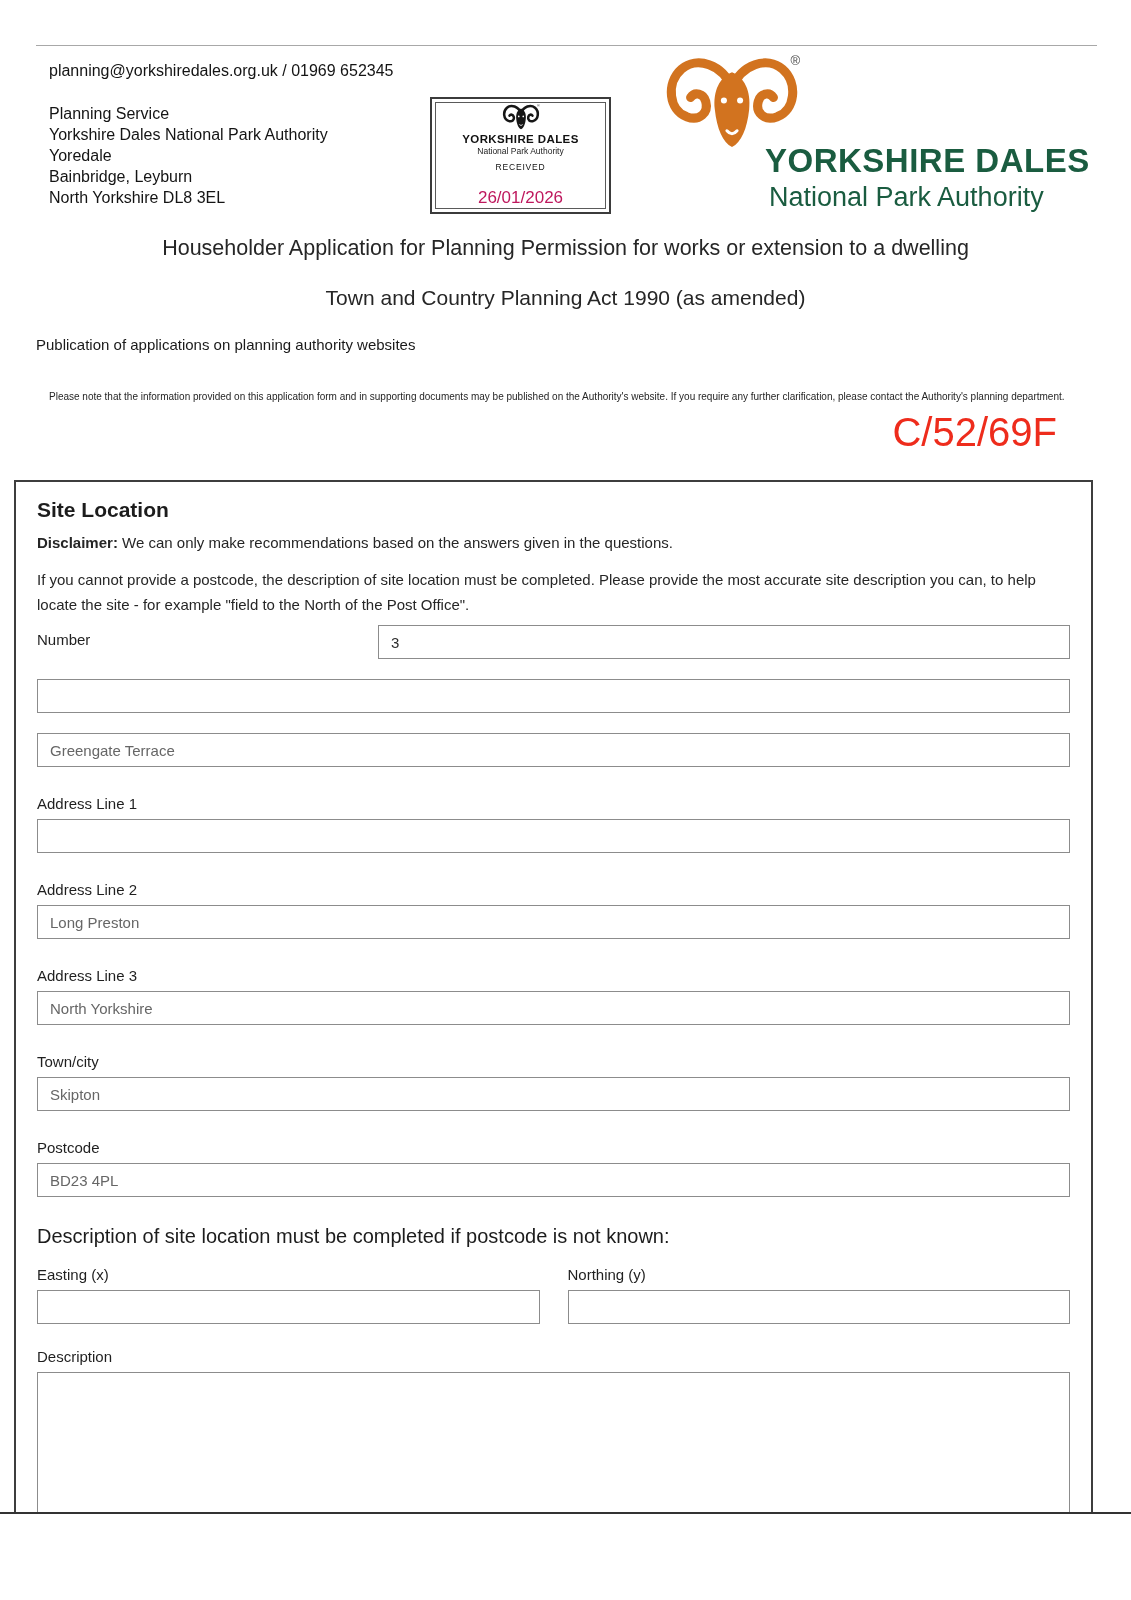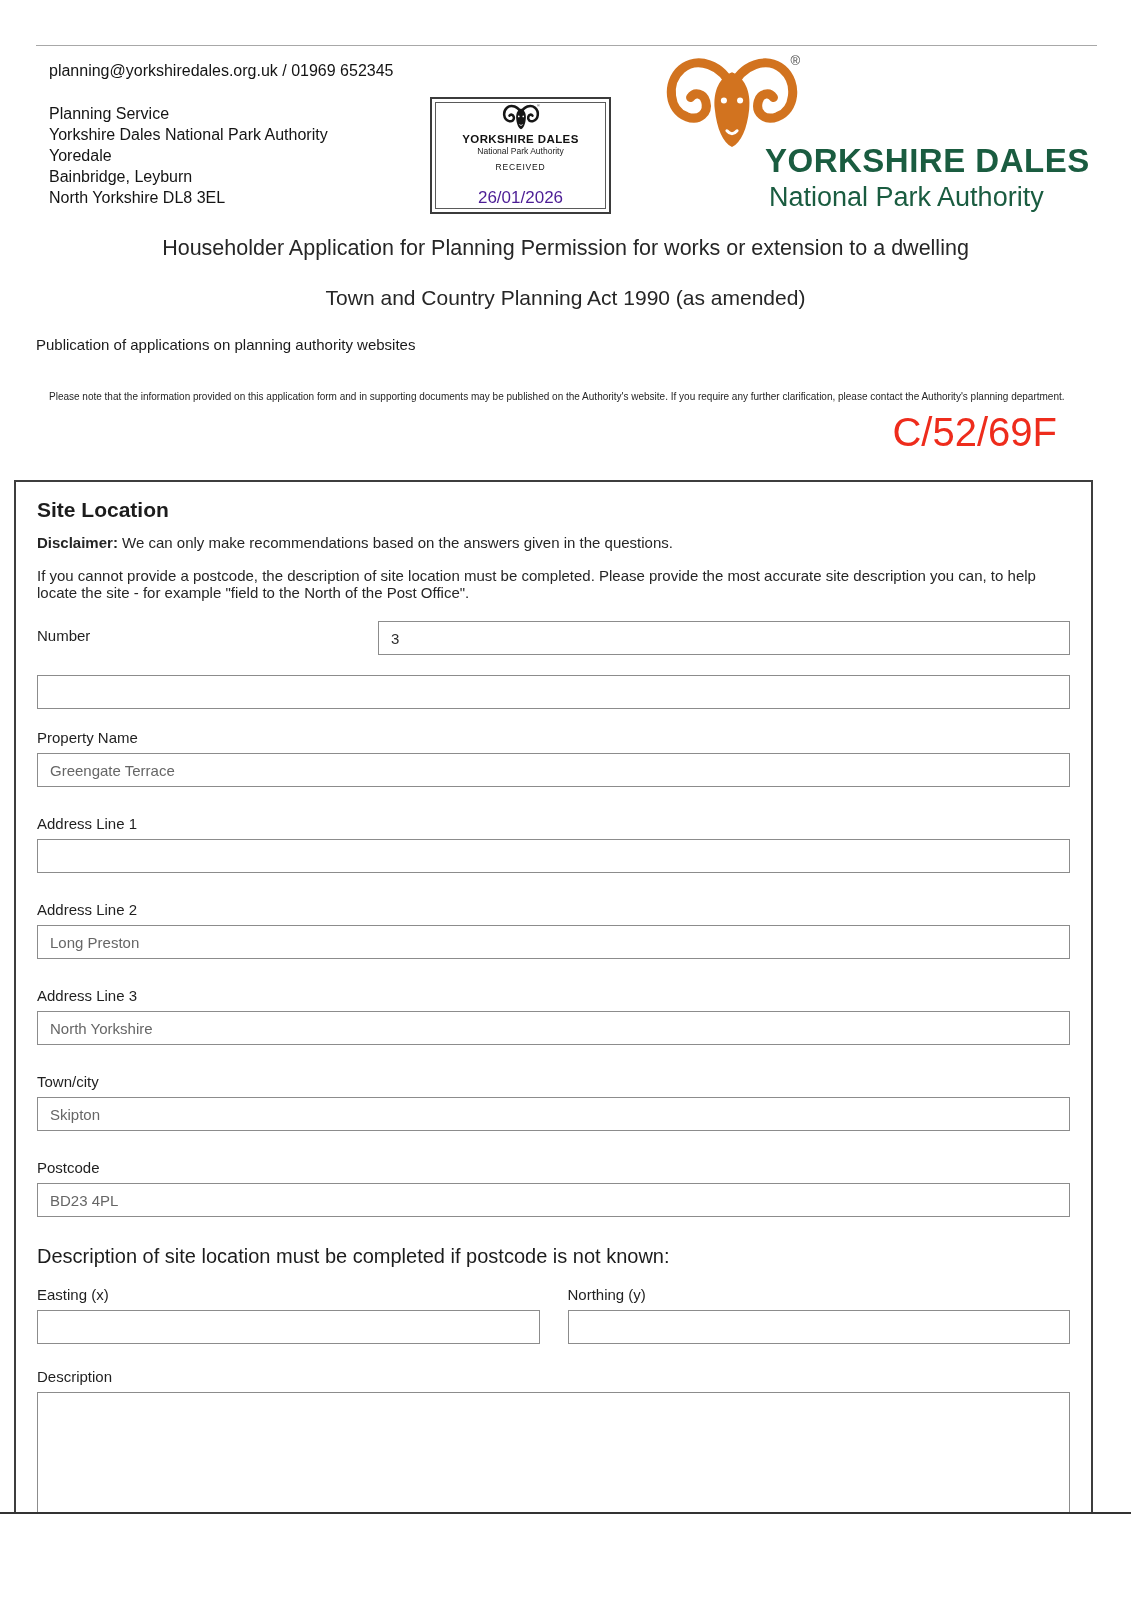--- a/index.html
+++ b/index.html
@@ -12,21 +12,21 @@
   
   .header-left { position:absolute; left:49px; top:60px; font-size:16px; line-height:21px; color:#141414; }
   .contact-line { margin-bottom:22px; }
 
   
   .stamp { position:absolute; left:430px; top:97px; width:181px; height:117px; border:2px solid #3b3b3b; background:#fff; padding:3px; }
   .stamp-inner { border:1px solid #5a5a5a; width:100%; height:100%; display:flex; flex-direction:column; align-items:center; justify-content:center; text-align:center; }
   .stamp-org { font-size:11.5px; font-weight:bold; letter-spacing:.4px; margin-top:2px; color:#111; }
   .stamp-sub { font-size:8.5px; color:#222; margin-top:1px; }
   .stamp-received { font-size:8.5px; letter-spacing:.8px; margin-top:6px; color:#111; }
-  .stamp-date { font-size:17px; margin-top:16px; color:#4c1d95; }
+  .stamp-date { font-size:17px; margin-top:16px; color:#be185d; }
 
   
   .logo-ram { position:absolute; left:656px; top:52px; }
   .logo-title { position:absolute; left:765px; top:142px; font-size:33px; font-weight:bold; letter-spacing:.5px; color:var(--brand-green,#1a5c40); }
   .logo-sub { position:absolute; left:769px; top:182px; font-size:27px; color:var(--brand-green,#1a5c40); }
 
   .ram-orange .horn { stroke:var(--brand-orange,#d2731f); fill:none; stroke-width:9; stroke-linecap:round; }
   .ram-orange .face { fill:var(--brand-orange,#d2731f); }
   .ram-orange .eye { fill:#fff; }
   .ram-orange .muzzle { stroke:#fff; fill:none; stroke-width:3; stroke-linecap:round; }
@@ -43,21 +43,21 @@
 
   .pub-heading { position:absolute; top:336px; left:36px; font-size:15px; font-weight:normal; color:#1a1a1a; }
   .pub-body { position:absolute; top:372px; left:36px; width:1028px; font-size:10px; line-height:24px; color:#262626; margin:13px; }
 
   .ref-code { position:absolute; top:410px; right:74px; font-size:40px; color:var(--ref-red,#ee2c1c); }
 
   
   .site-box { position:absolute; left:14px; top:480px; width:1079px; height:1034px; border:2px solid #3e3e3e; border-bottom:none; padding:14px 21px 0 21px; overflow:hidden; background:#fff; }
   .site-heading { font-size:21px; font-weight:bold; color:#1c1c1c; margin:2px 0 12px 0; }
   .disclaimer { font-size:15px; color:#262626; margin:0 0 16px 0; }
-  .instructions { font-size:15px; line-height:17px; color:#262626; margin:0 0 20px 0; }
+  .instructions { font-size:15px; line-height:25px; color:#262626; margin:0 0 8px 0; }
 
   .row-inline { display:flex; margin-bottom:20px; }
   .row-inline .f-label { width:341px; flex:none; padding-top:6px; }
   .row-inline input { flex:1; }
 
   .f-label { display:block; font-size:15px; color:#1f1f1f; margin-bottom:7px; }
   input.text, textarea.text {
     width:100%; height:34px; border:1px solid #8c8c8c; background:#fff;
     font-family:"Liberation Sans",sans-serif; font-size:15px; color:#666;
     padding:0 12px; outline:none;
@@ -137,21 +137,20 @@
     <div class="row-inline">
       <label class="f-label">Number</label>
       <input class="text val-dark" type="text" value="3" style="">
     </div>
 
     <div class="row-inline">
       <input class="text" type="text" value="" style="">
     </div>
 
     <div class="row-stack">
-      <label class="f-label">Property Name</label>
       <input class="text" type="text" value="Greengate Terrace" style="">
     </div>
 
     <div class="row-stack">
       <label class="f-label">Address Line 1</label>
       <input class="text" type="text" value="" style="">
     </div>
 
     <div class="row-stack">
       <label class="f-label">Address Line 2</label>

